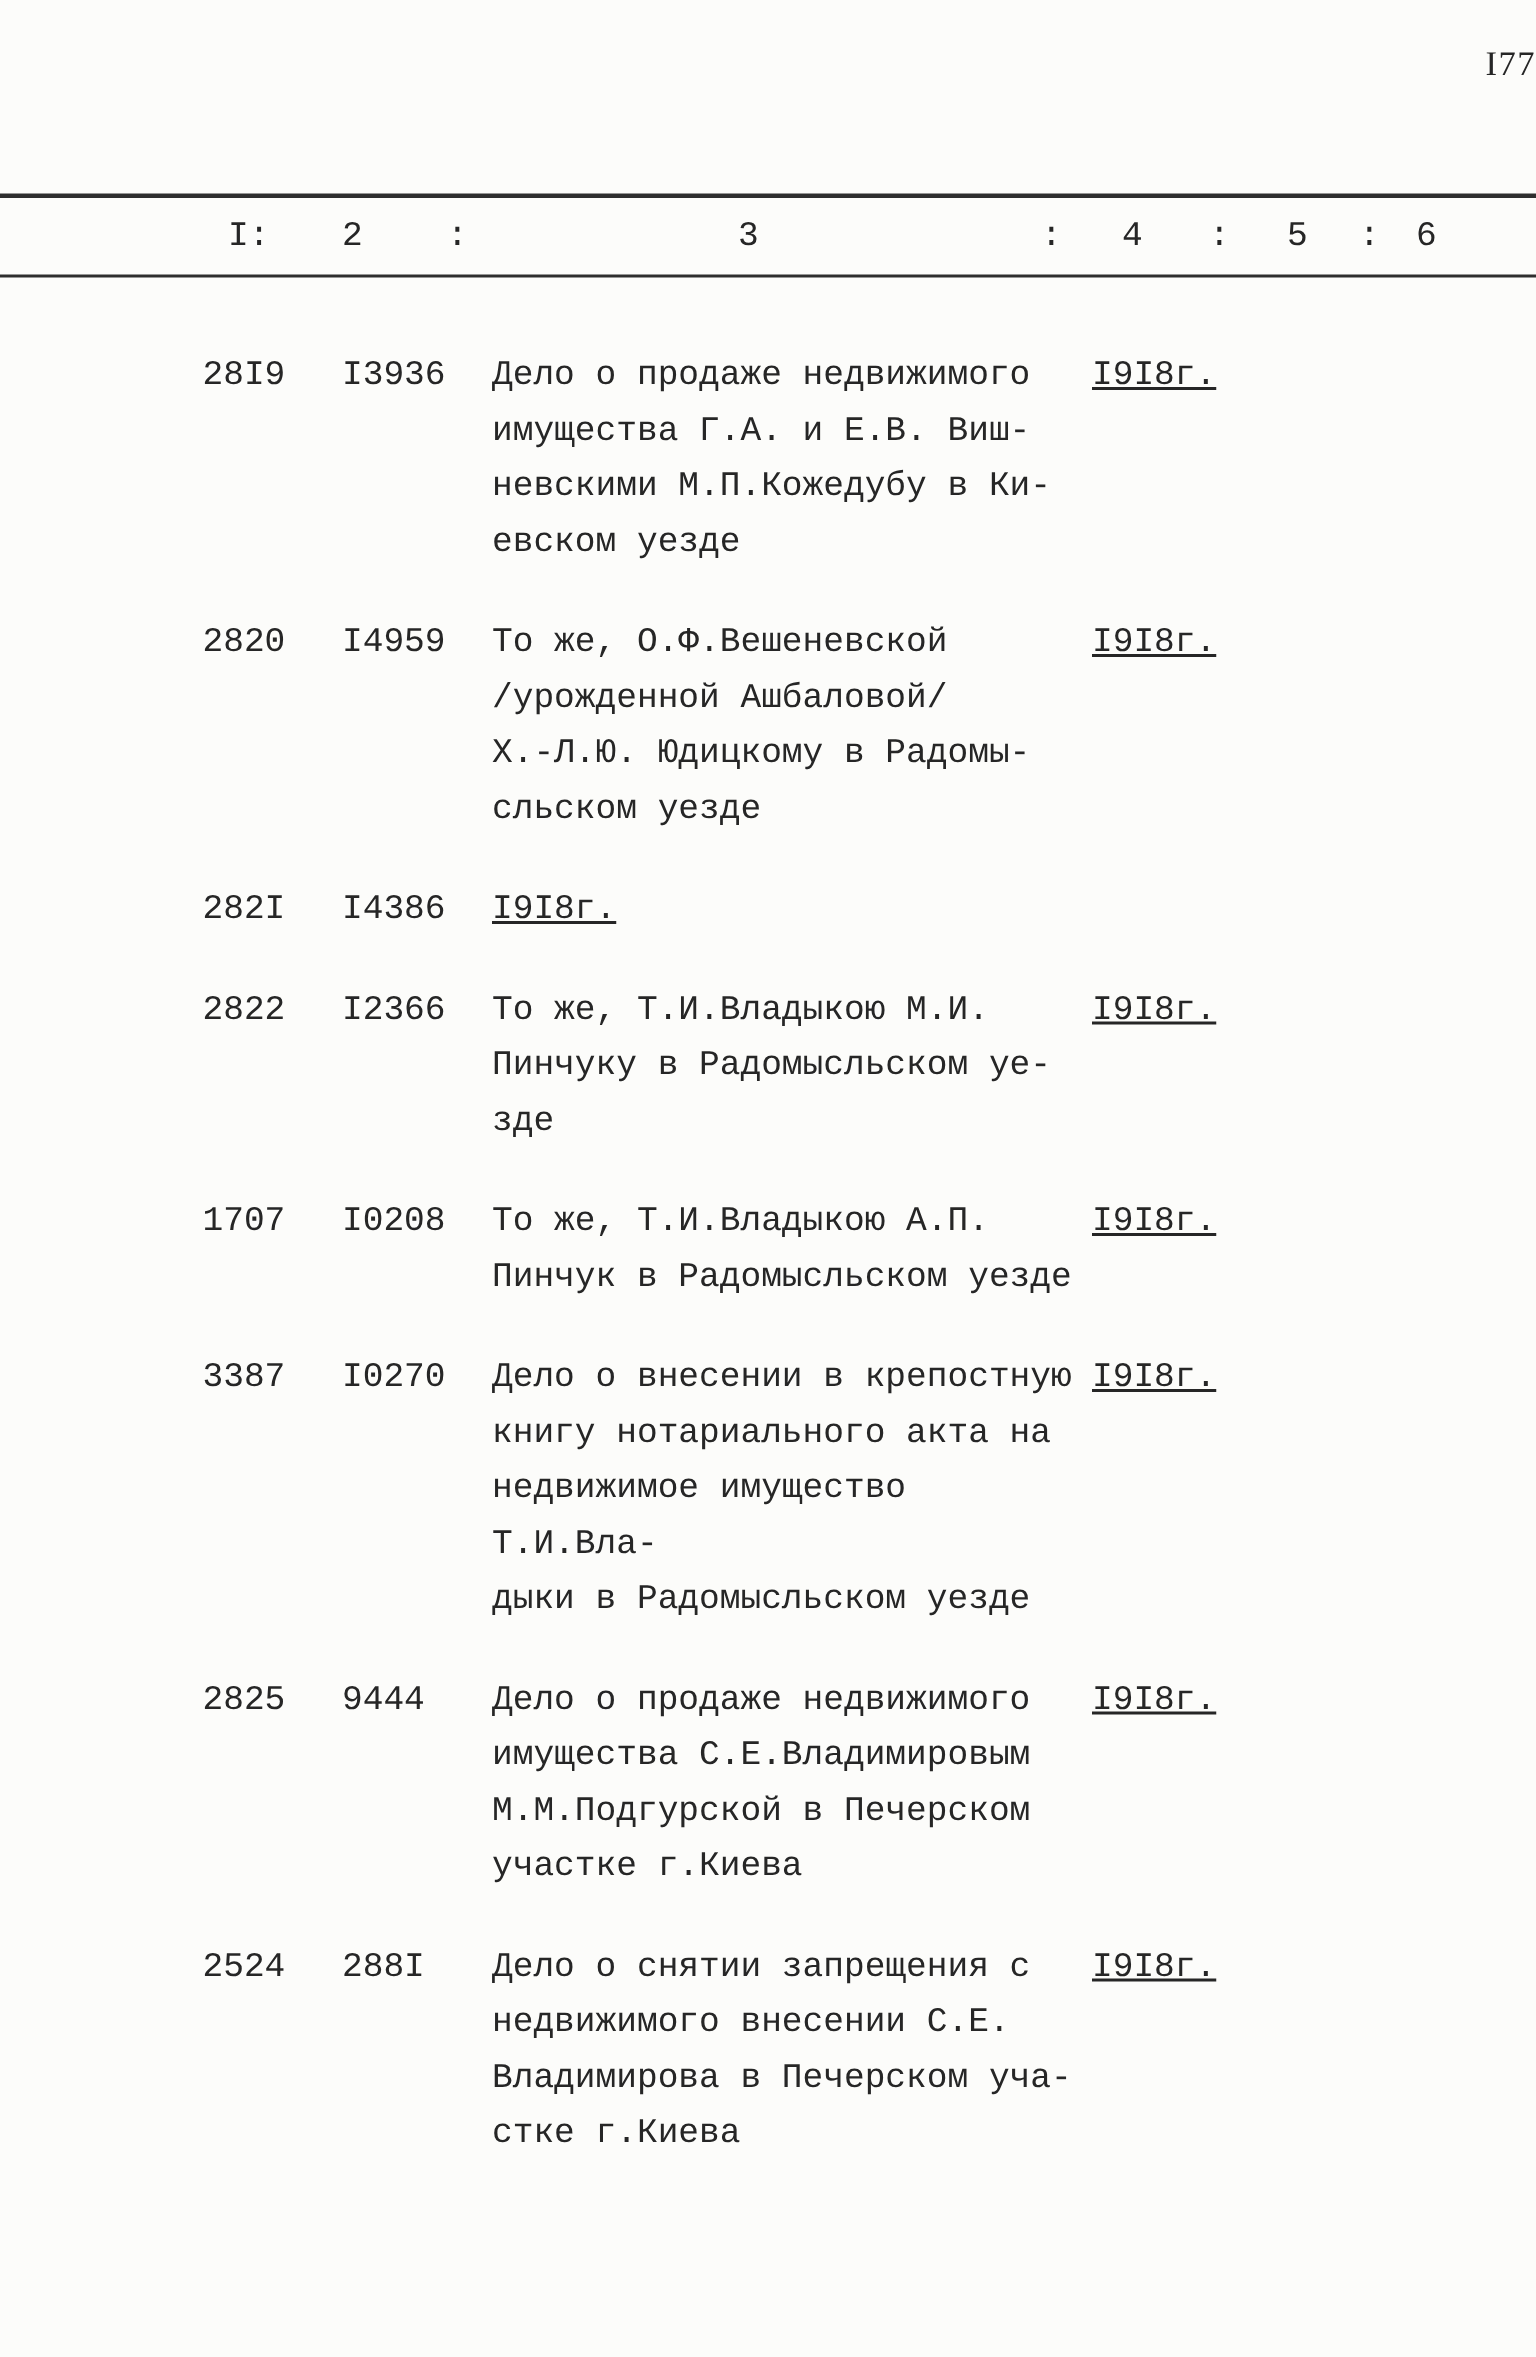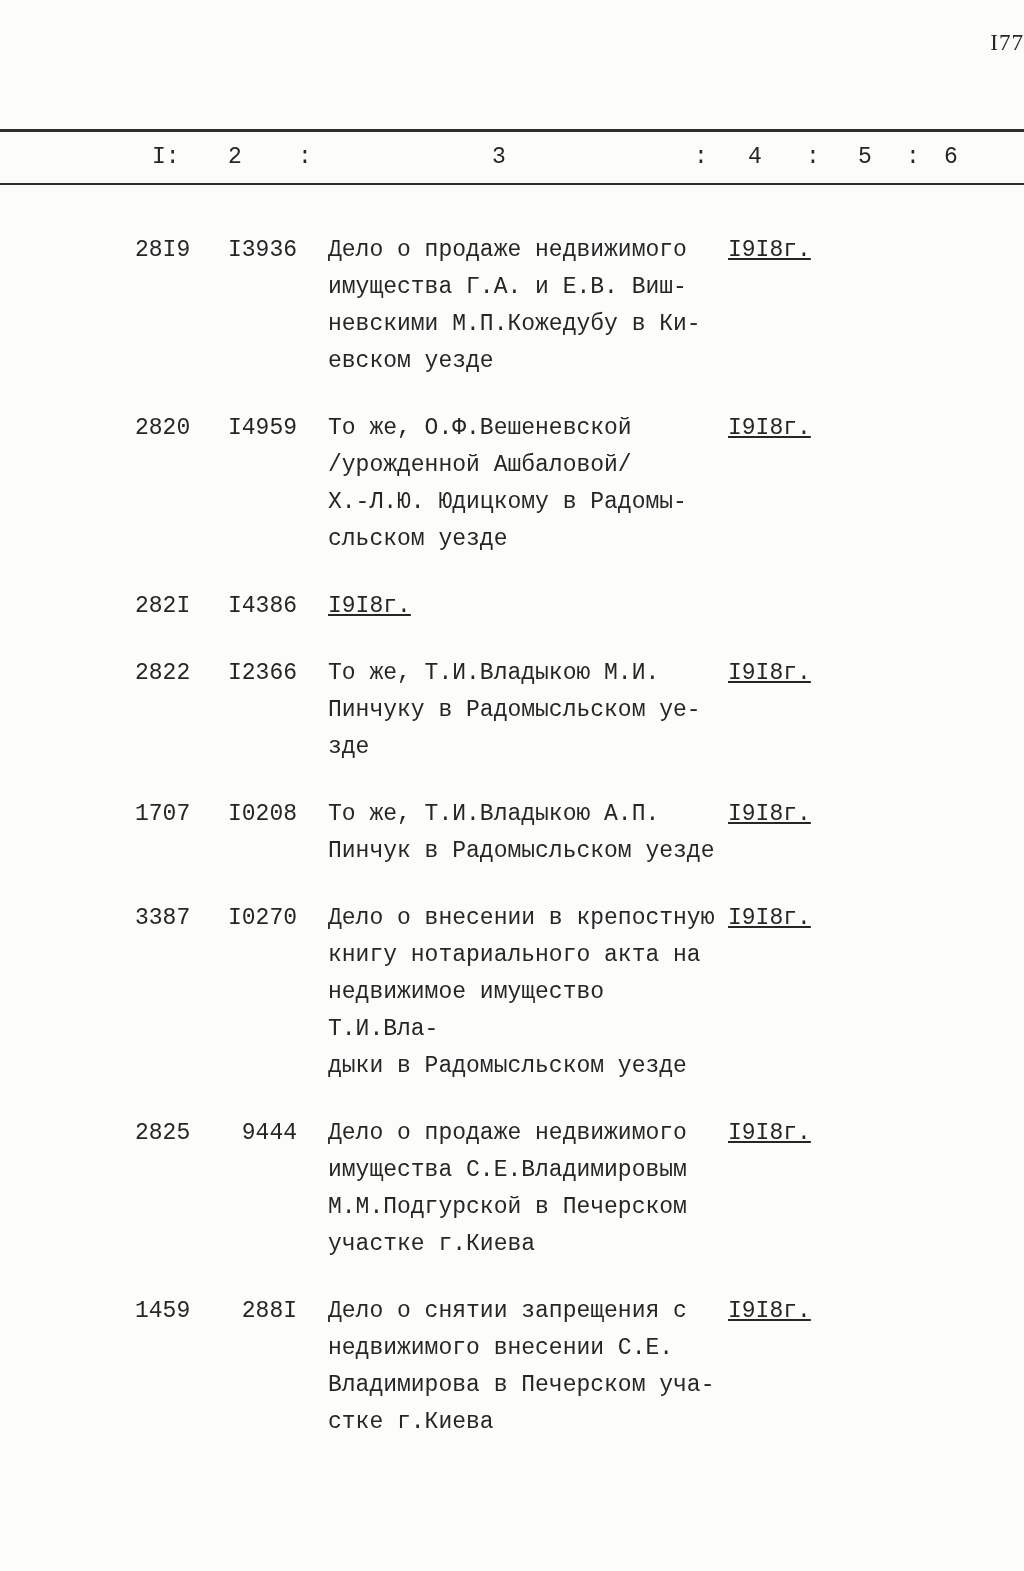--- a/index.html
+++ b/index.html
@@ -70,21 +70,21 @@
     grid-template-columns: 93px 100px 400px auto;
     align-items: start;
     line-height: 37px;
     margin-bottom: 30px;
   }
   .c-no {
     text-align: left;
     white-space: nowrap;
   }
   .c-doc {
-    text-align: right;
+    text-align: left;
     padding-right: 31px;
     white-space: nowrap;
   }
   .c-desc {
     white-space: pre-line;
   }
   .c-year {
     white-space: nowrap;
     text-decoration: underline;
   }
@@ -170,21 +170,21 @@
       <div class="c-no">2825</div>
       <div class="c-doc">9444</div>
       <div class="c-desc">Дело о продаже недвижимого
 имущества С.Е.Владимировым
 М.М.Подгурской в Печерском
 участке г.Киева</div>
       <div class="c-year">I9I8г.</div>
     </div>
 
     <div class="entry">
-      <div class="c-no">1459</div>
+      <div class="c-no">2524</div>
       <div class="c-doc">288I</div>
       <div class="c-desc">Дело о снятии запрещения с
 недвижимого внесении С.Е.
 Владимирова в Печерском уча-
 стке г.Киева</div>
       <div class="c-year">I9I8г.</div>
     </div>
 
   </div>
 

